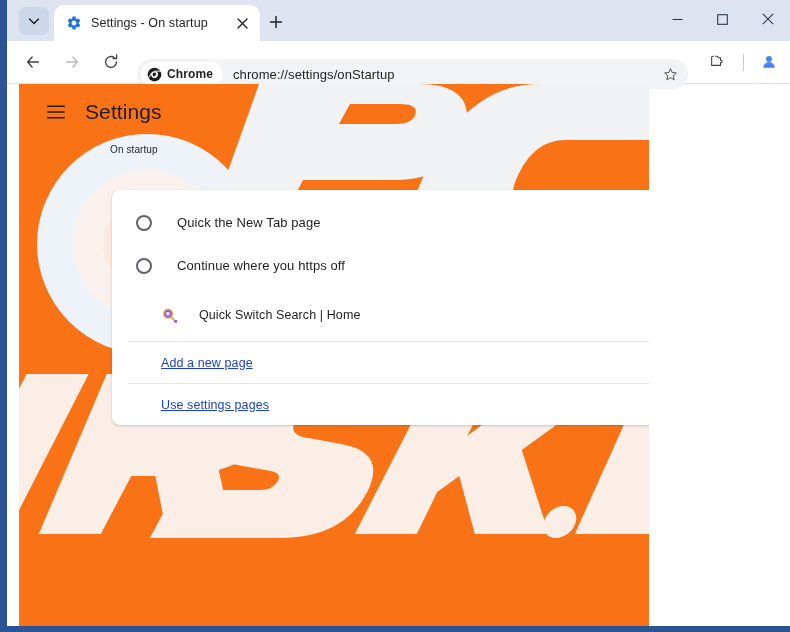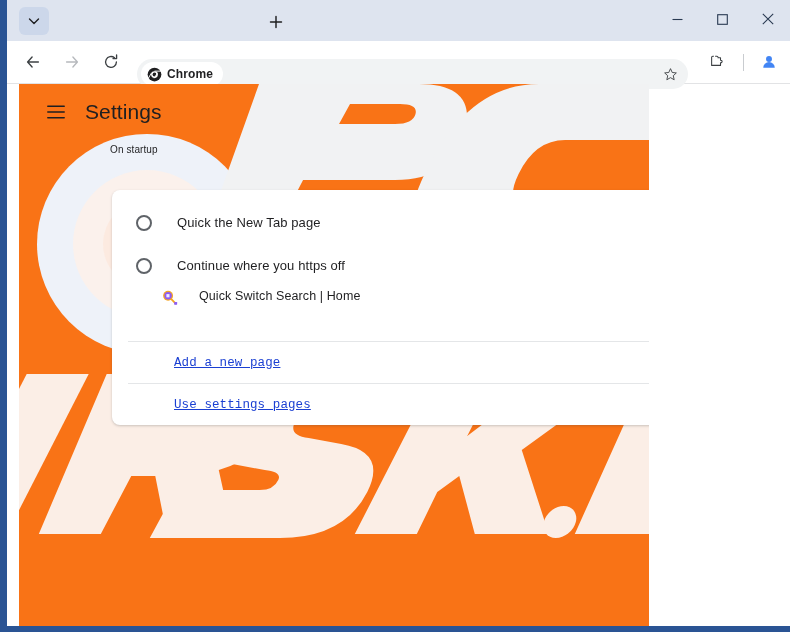--- a/index.html
+++ b/index.html
@@ -298,20 +298,21 @@
   .radio-label {
     margin-left: 25px;
     font-size: 13px;
     color: #1f1f21;
     letter-spacing: 0.1px;
   }
 
   
   #page-entry {
     display: flex;
+    align-items: center;
     height: 52px;
     padding-left: 49px;
     padding-right: 16px;
     margin-top: 2px;
   }
   #page-entry-favicon {
     width: 17px; height: 17px;
     flex: 0 0 auto;
   }
   #page-entry-text {
@@ -354,22 +355,21 @@
   .card-divider {
     height: 1px;
     background: #e4e6e8;
     margin: 0 16px;
   }
 
   .link-row {
     height: 41px;
     display: flex;
     align-items: center;
-    padding-left: 62px;
-    font-family: Liberation Mono, monospace;
+    padding-left: 49px;
   }
   .card-link {
     font-size: 12.5px;
     color: #1a3fd2;
     text-decoration: underline;
     letter-spacing: 0.1px;
     cursor: pointer;
   }
 </style>
 </head>
@@ -379,20 +379,38 @@
   <div id="window-inner">
 
     <div id="tabstrip">
 
       <div id="tab-search-btn">
         <svg width="12" height="12" viewBox="0 0 12 12">
           <path d="M1.5 4 L6 8.5 L10.5 4" fill="none" stroke="#1f1f21" stroke-width="1.4" stroke-linecap="round" stroke-linejoin="round"></path>
         </svg>
       </div>
 
+      <div id="tab-active">
+        <svg id="tab-favicon" viewBox="0 0 24 24">
+          <path fill="#1a73e8" d="M19.14 12.94c.04-.3.06-.61.06-.94s-.02-.64-.07-.94l2.03-1.58c.18-.14.23-.41.12-.61
+            l-1.92-3.32c-.12-.22-.37-.29-.59-.22l-2.39.96c-.5-.38-1.03-.7-1.62-.94l-.36-2.54
+            c-.04-.24-.24-.41-.48-.41h-3.84c-.24 0-.43.17-.47.41l-.36 2.54c-.59.24-1.13.57-1.62.94
+            l-2.39-.96c-.22-.08-.47 0-.59.22L2.74 8.87c-.12.21-.08.47.12.61l2.03 1.58c-.05.3-.09.63-.09.94
+            s.02.64.07.94l-2.03 1.58c-.18.14-.23.41-.12.61l1.92 3.32c.12.22.37.29.59.22l2.39-.96
+            c.5.38 1.03.7 1.62.94l.36 2.54c.05.24.24.41.48.41h3.84c.24 0 .44-.17.47-.41l.36-2.54
+            c.59-.24 1.13-.56 1.62-.94l2.39.96c.22.08.47 0 .59-.22l1.92-3.32c.12-.22.07-.47-.12-.61
+            l-2.01-1.58zM12 15.6c-1.98 0-3.6-1.62-3.6-3.6s1.62-3.6 3.6-3.6 3.6 1.62 3.6 3.6-1.62 3.6-3.6 3.6z"></path>
+        </svg>
+        <span id="tab-title">Settings - On startup</span>
+        <div id="tab-close">
+          <svg width="11" height="11" viewBox="0 0 11 11">
+            <path d="M1 1 L10 10 M10 1 L1 10" stroke="#1f1f21" stroke-width="1.35" stroke-linecap="round"></path>
+          </svg>
+        </div>
+      </div>
 
       <div id="new-tab-btn">
         <svg width="14" height="14" viewBox="0 0 14 14">
           <path d="M7 1.5 L7 12.5 M1.5 7 L12.5 7" stroke="#1f1f21" stroke-width="1.45" stroke-linecap="round"></path>
         </svg>
       </div>
 
       <div id="window-controls">
         <div class="wc-btn">
           <svg width="11" height="11" viewBox="0 0 11 11">
@@ -438,20 +456,21 @@
           <svg width="15" height="15" viewBox="0 0 24 24">
             <circle cx="12" cy="12" r="11" fill="#1f1f21"></circle>
             <circle cx="12" cy="12" r="5.4" fill="#ffffff"></circle>
             <circle cx="12" cy="12" r="3.1" fill="#1f1f21"></circle>
             <path d="M12 6.6 L22.4 6.6" stroke="#ffffff" stroke-width="1.5"></path>
             <path d="M7.3 9.3 L2.2 17.9" stroke="#ffffff" stroke-width="1.5"></path>
             <path d="M16.7 9.3 L11.6 18" stroke="#ffffff" stroke-width="1.5"></path>
           </svg>
           <span id="chrome-chip-label">Chrome</span>
         </div>
+        <span id="omnibox-url">chrome://settings/onStartup</span>
         <div id="bookmark-star">
           <svg width="15" height="15" viewBox="0 0 20 20">
             <path d="M10 2.2 L12.3 7.3 L17.8 7.9 L13.7 11.6 L14.9 17 L10 14.2 L5.1 17 L6.3 11.6 L2.2 7.9 L7.7 7.3 Z" fill="none" stroke="#3c4043" stroke-width="1.2" stroke-linejoin="round"></path>
           </svg>
         </div>
       </div>
 
       <div id="ext-btn" class="tb-icon-btn">
         <svg width="17" height="17" viewBox="0 0 20 20">
           <path d="M7.2 2.6 h2.0 a1.5 1.5 0 0 1 1.45 1.9 h2.9 v2.9 a1.5 1.5 0 0 1 1.9 1.45

